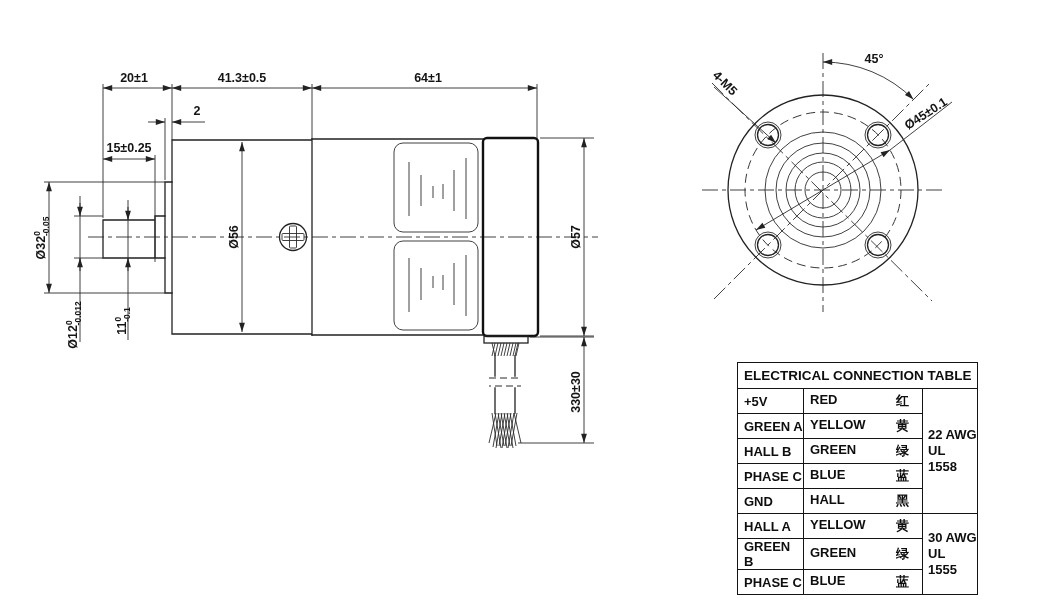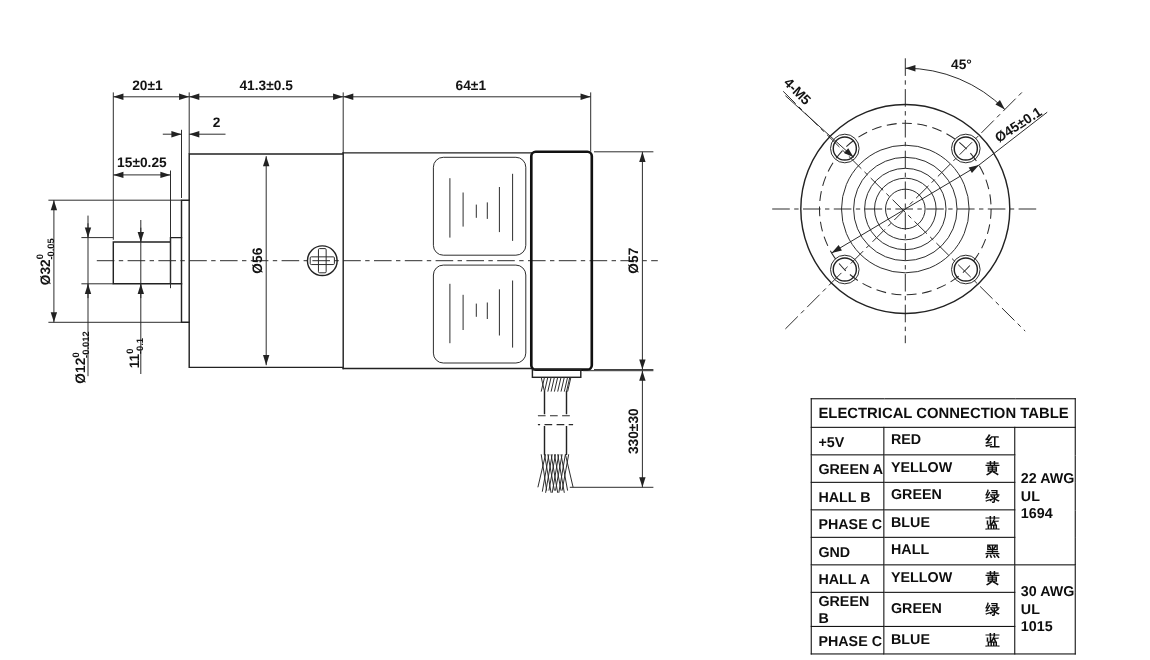--- a/index.html
+++ b/index.html
@@ -171,21 +171,21 @@
       <tr>
         <td>+5V</td>
         <td>
             <div class="cc">
           <span>RED</span>
           <span>红</span>
             </div>
           </td>
         <td class="spec" rowspan="5">
           <div>22 AWG</div>
-          <div>UL 1694</div>
+          <div>UL 1558</div>
           </td>
       </tr>
       <tr>
         <td>GREEN A</td>
         <td>
             <div class="cc">
           <span>YELLOW</span>
           <span>黄</span>
             </div>
           </td>
@@ -220,21 +220,21 @@
       <tr>
         <td>HALL A</td>
         <td>
             <div class="cc">
           <span>YELLOW</span>
           <span>黄</span>
             </div>
           </td>
         <td class="spec" rowspan="3">
           <div>30 AWG</div>
-          <div>UL 1015</div>
+          <div>UL 1555</div>
           </td>
       </tr>
       <tr>
         <td>GREEN B</td>
         <td>
             <div class="cc">
           <span>GREEN</span>
           <span>绿</span>
             </div>
           </td>

